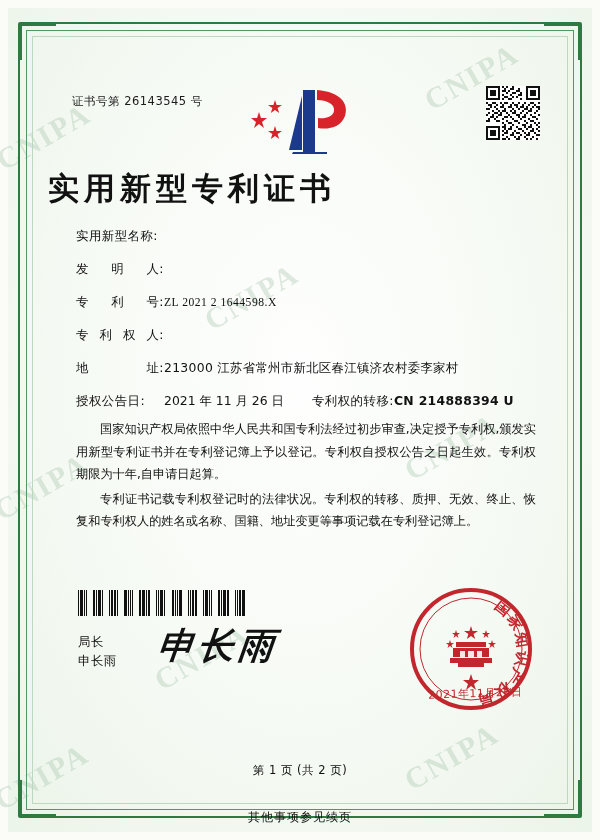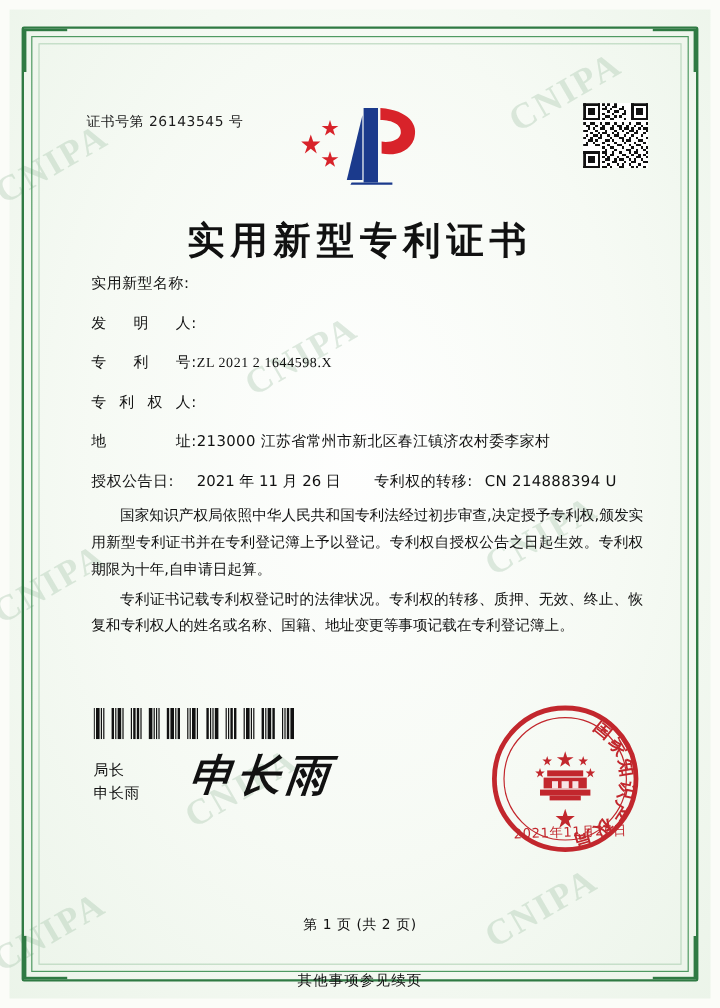--- a/index.html
+++ b/index.html
@@ -114,27 +114,25 @@
     top: 34px;
     width: 54px;
     height: 54px;
     background: #fff;
   }
 
   .title {
     position: absolute;
     left: 0; right: 0;
     top: 116px;
-    text-align: center;
     font-size: 31px;
     font-weight: bold;
     letter-spacing: 5px;
     color: #111;
     font-family: "DejaVu Sans", "Liberation Sans", sans-serif;
-    margin-top: 12px;
   }
 
   .fields {
     position: absolute;
     left: 28px;
     right: 10px;
     top: 178px;
     font-size: 12.4px;
     color: #111;
     line-height: 1;
@@ -162,22 +160,22 @@
   .field-value.mono {
     font-family: Liberation Serif, serif;
     font-size: 11.6px;
     letter-spacing: 0.5px;
   }
   .field-row .second-label {
     margin-left: 28px;
     letter-spacing: 0.5px;
   }
   .field-row .second-value {
-    margin-left: 10px;
     letter-spacing: 0.3px;
+    font-weight: bold;
   }
 
   .paragraphs {
     position: absolute;
     left: 28px;
     right: 16px;
     top: 366px;
     font-size: 12.2px;
     color: #111;
     line-height: 1.85;

